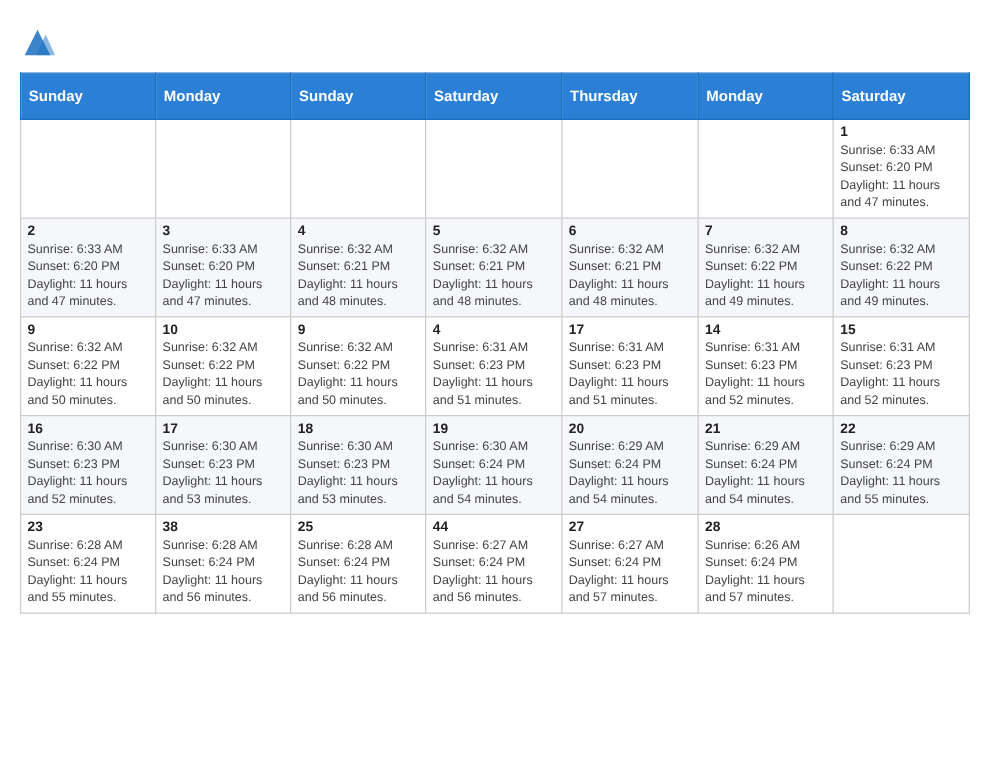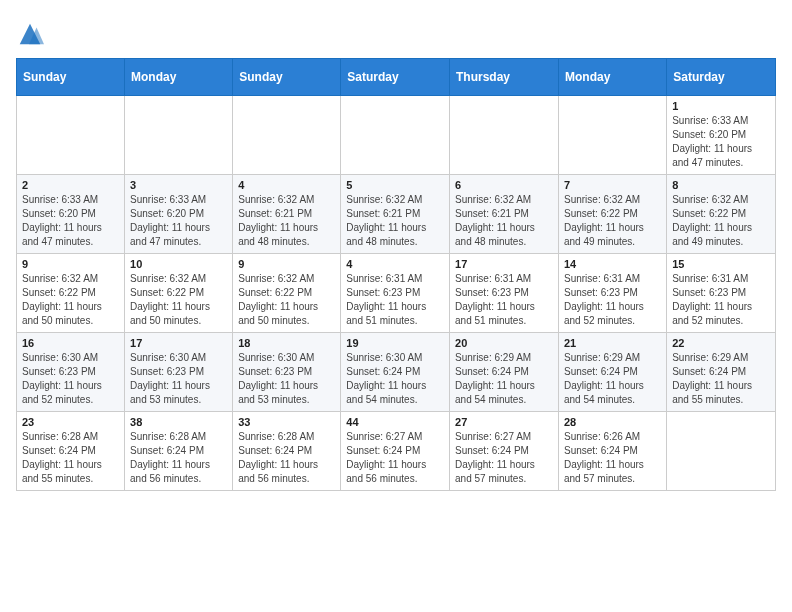--- a/index.html
+++ b/index.html
@@ -284,21 +284,21 @@
 Sunset: 6:24 PM
 Daylight: 11 hours and 55 minutes.</div>
         </td>
         <td>
           <span class="day-num">38</span>
           <div class="day-info" style="white-space: pre-line;">Sunrise: 6:28 AM
 Sunset: 6:24 PM
 Daylight: 11 hours and 56 minutes.</div>
         </td>
         <td>
-          <span class="day-num">33</span>
+          <span class="day-num">25</span>
           <div class="day-info" style="white-space: pre-line;">Sunrise: 6:28 AM
 Sunset: 6:24 PM
 Daylight: 11 hours and 56 minutes.</div>
         </td>
         <td>
           <span class="day-num">44</span>
           <div class="day-info" style="white-space: pre-line;">Sunrise: 6:27 AM
 Sunset: 6:24 PM
 Daylight: 11 hours and 56 minutes.</div>
         </td>

